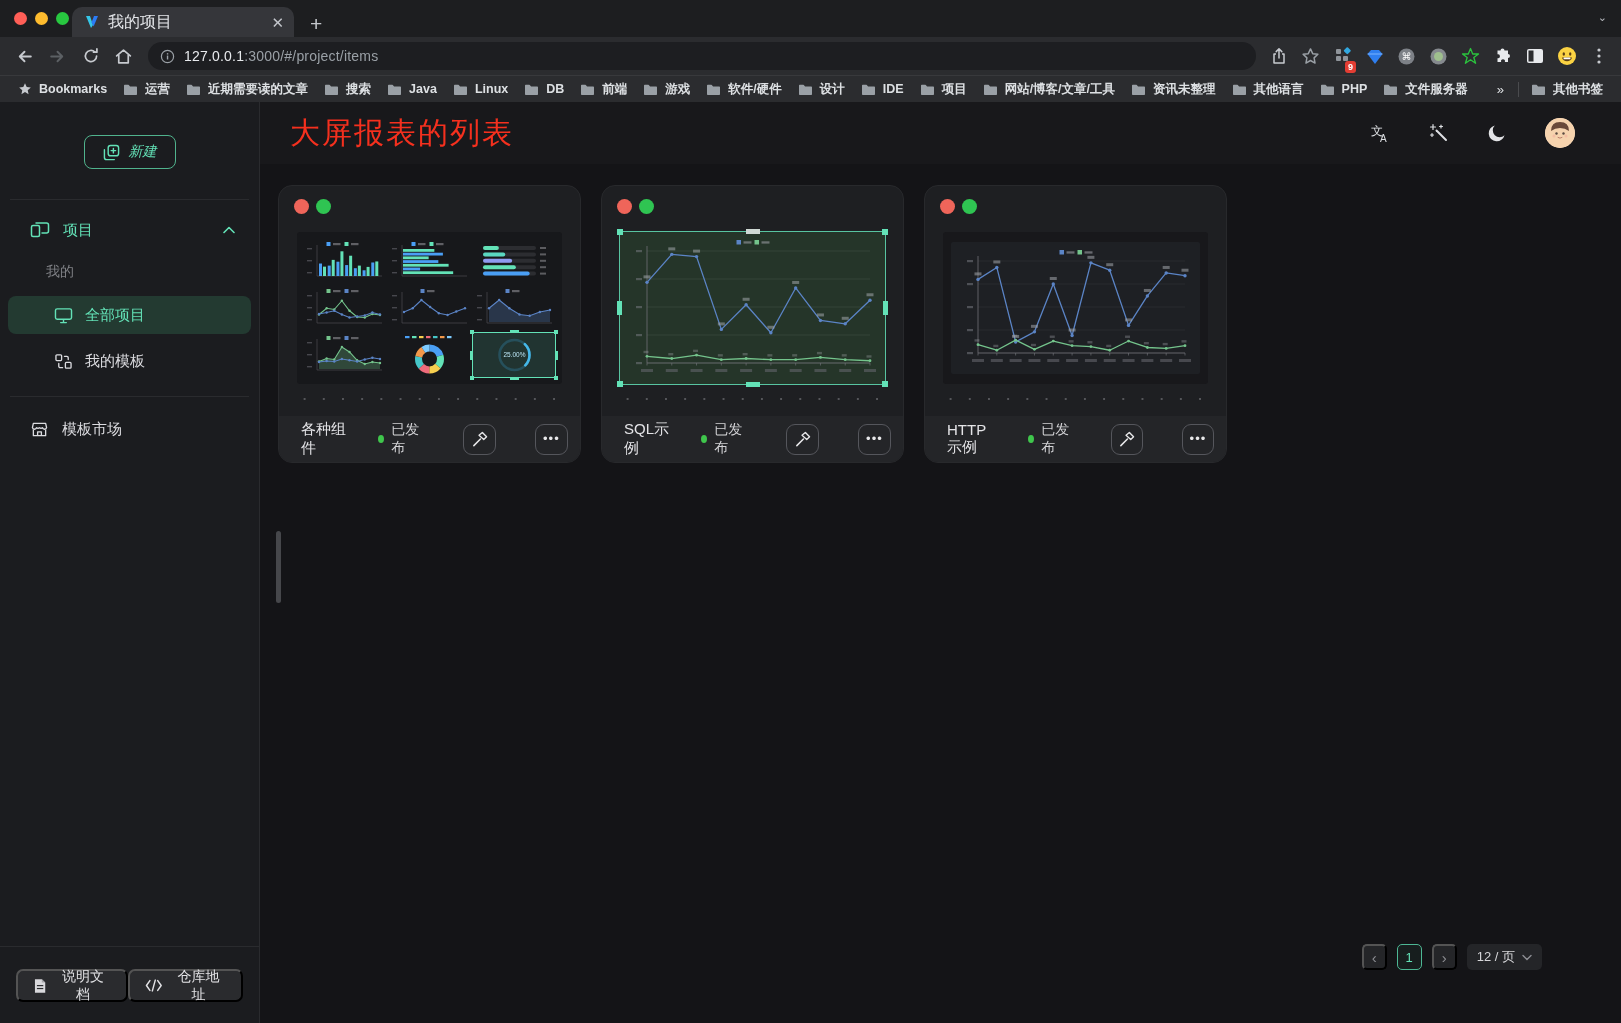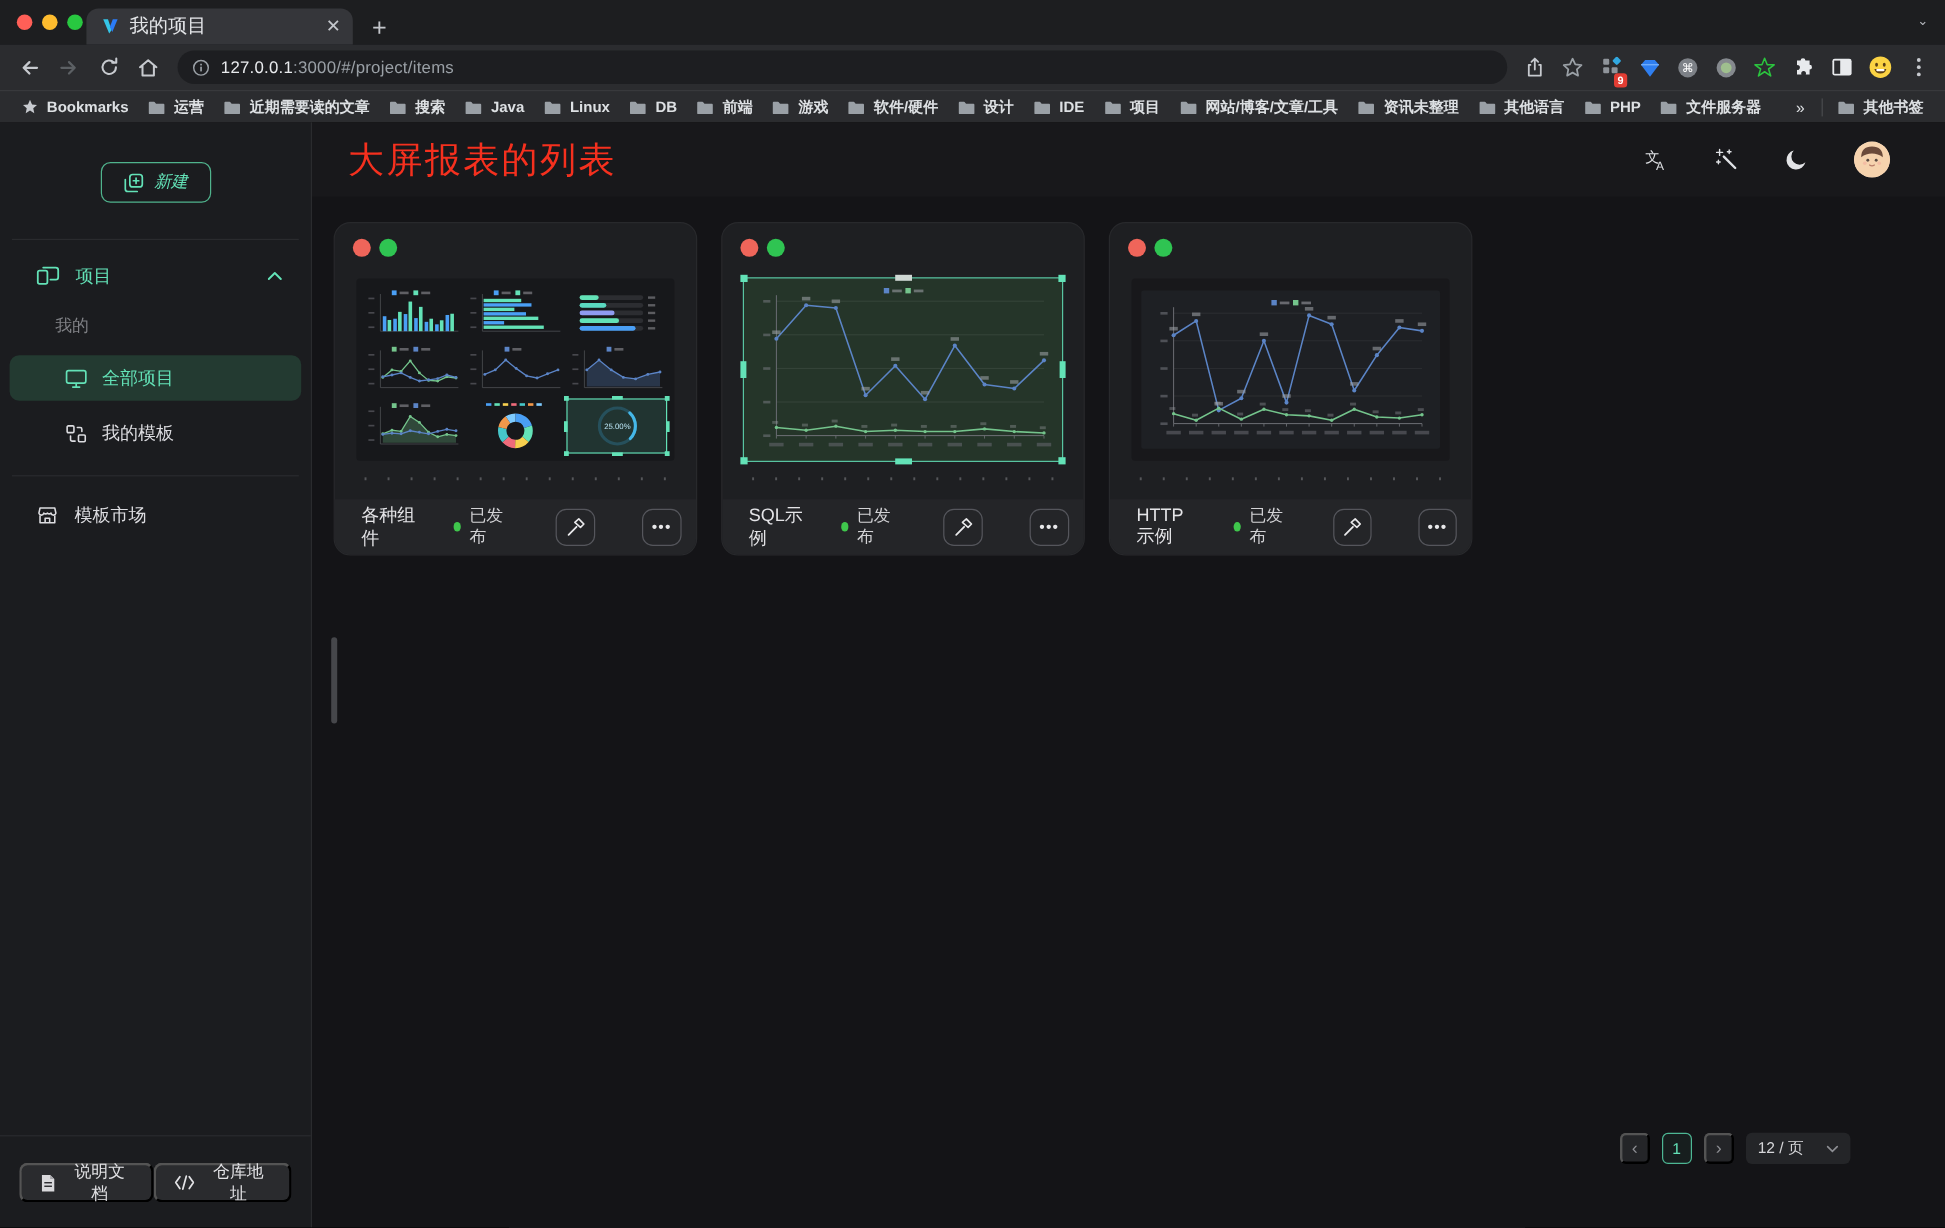--- a/index.html
+++ b/index.html
@@ -79,21 +79,21 @@
   .h-b{left:50%;margin-left:-7px;bottom:-3px;width:14px;height:5px;}
   .h-l{left:-3px;top:50%;margin-top:-7px;width:5px;height:14px;}
   .h-r{right:-3px;top:50%;margin-top:-7px;width:5px;height:14px;}
   .hs.h-tl,.hs.h-tr,.hs.h-bl,.hs.h-br{width:4px;height:4px;}
   .hs.h-t,.hs.h-b{width:9px;height:3px;margin-left:-4px;background:#63e2b7;}
   .hs.h-l,.hs.h-r{width:3px;height:9px;margin-top:-4px;}
 
   .pagination{position:absolute;right:79px;bottom:54px;display:flex;align-items:center;gap:10px;}
   .pbtn{width:25px;height:26px;background:#242528;border-radius:5px;color:#8d8e93;display:flex;align-items:center;justify-content:center;font-size:15px;}
   .pcur{width:25px;height:26px;border:1px solid #4db794;border-radius:5px;color:#63e2b7;display:flex;align-items:center;justify-content:center;font-size:13px;background:rgba(99,226,183,.05);box-sizing:border-box;}
-  .psize{height:26px;background:#242528;border-radius:5px;color:#d6d6d9;font-size:13px;display:flex;align-items:center;gap:19px;padding:0 10px;}
+  .psize{height:26px;background:#242528;border-radius:5px;color:#d6d6d9;font-size:13px;display:flex;align-items:center;gap:7px;padding:0 10px;}
   .scroll-thumb{position:absolute;left:16px;top:429px;width:5px;height:72px;background:#46474b;border-radius:3px;}
 </style>
 </head>
 <body>
 
 <div class="window">
 
   <div class="tabstrip">
     <div class="lights">
       <span class="light l-red"></span>

